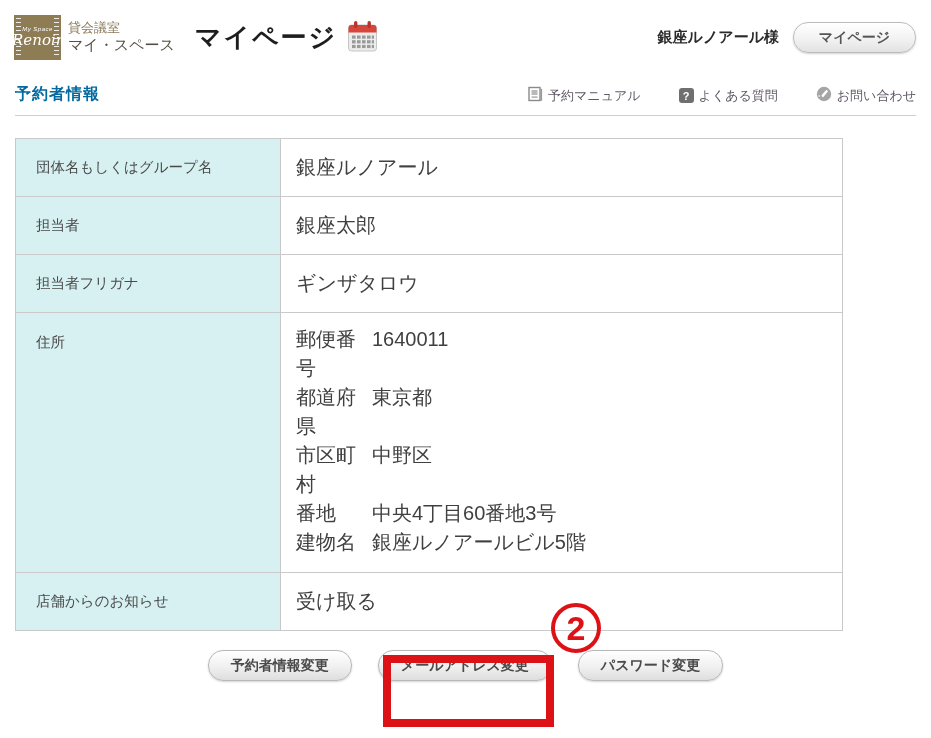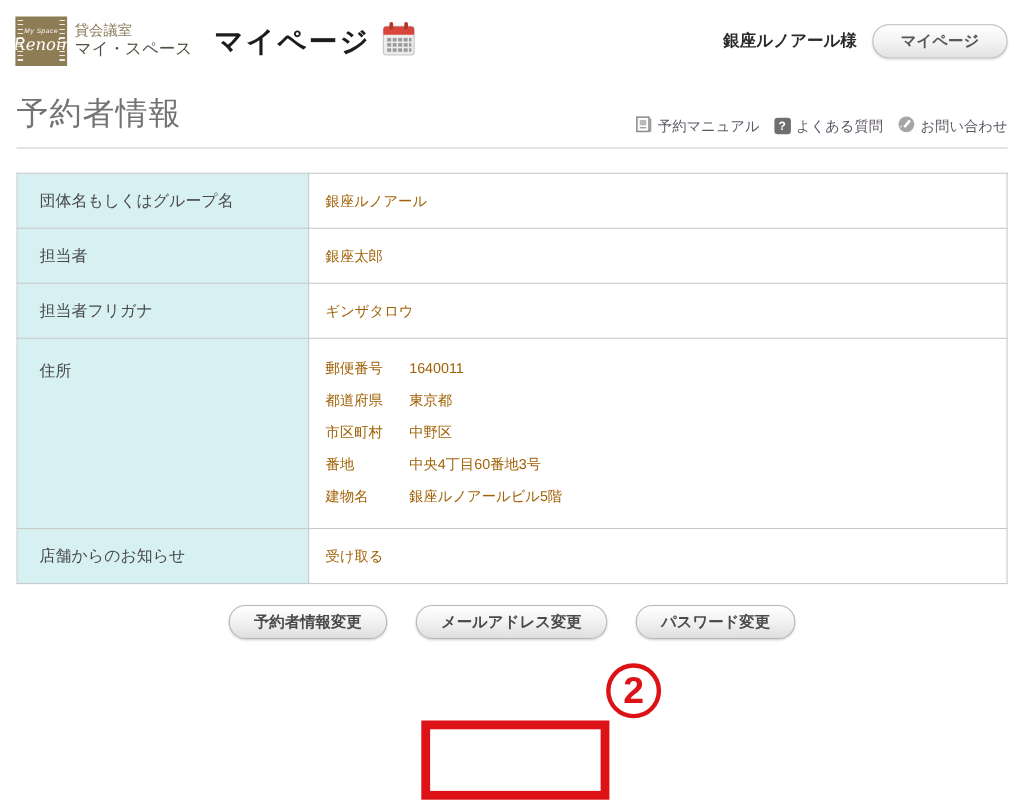--- a/index.html
+++ b/index.html
@@ -60,51 +60,51 @@
     box-shadow: 0 1px 2px rgba(0,0,0,.18);
     cursor: pointer;
   }
   .pill-btn + .pill-btn { margin-left: 15px; }
 
   
   .title-row {
     display: flex; align-items: flex-end;
     margin: 22px 15px 0 15px;
   }
-  .page-title { font-size: 29px; color: #737373; font-weight: normal; letter-spacing: 1px; }
-  .title-links { margin-left: auto; display: flex; align-items: center; gap: 13px; text-align: right; }
+  .page-title { font-size: 16px; color: #0369a1; font-weight: bold; letter-spacing: 1px; }
+  .title-links { margin-left: auto; display: flex; align-items: center; gap: 38px; text-align: right; }
   .help-link {
     display: flex; align-items: center; gap: 5px;
     font-size: 13px; color: #5f5765; text-decoration: none; cursor: pointer;
   }
   .q-icon {
     width: 15px; height: 15px; border-radius: 3px;
     background: #6f6f6f; color: #fff;
     font-size: 11px; font-weight: bold;
     display: inline-flex; align-items: center; justify-content: center;
     flex: none;
   }
   .rule { border: none; border-top: 1px solid #cfcfcf; margin: 10px 15px 0 15px; }
 
   
   .info-table {
-    width: 901px;
+    width: 828px;
     margin: 22px 15px 0 15px;
     border-collapse: collapse;
     font-size: 14.5px;
   }
   .info-table td { border: 1px solid #c9c9c9; vertical-align: middle; }
   .cell-label {
     width: 265px;
     background: #d7f1f2;
     padding: 15px 10px 15px 20px;
     color: #4a4a4a;
     height: 50px;
   }
-  .cell-value { padding: 15px 10px 15px 15px; color: #a16207; font-size: 13px; }
+  .cell-value { padding: 15px 10px 15px 15px; color: #404040; font-size: 20px; }
   .row-address .cell-label { vertical-align: top; padding-top: 20px; height: 146px; }
   .row-address .cell-value { vertical-align: top; padding-top: 12px; }
   .addr-line { display: flex; line-height: 29px; }
   .addr-name { width: 76px; flex: none; }
 
   
   .footer-actions {
     margin-top: 19px;
     display: flex; justify-content: center; gap: 26px;
   }

